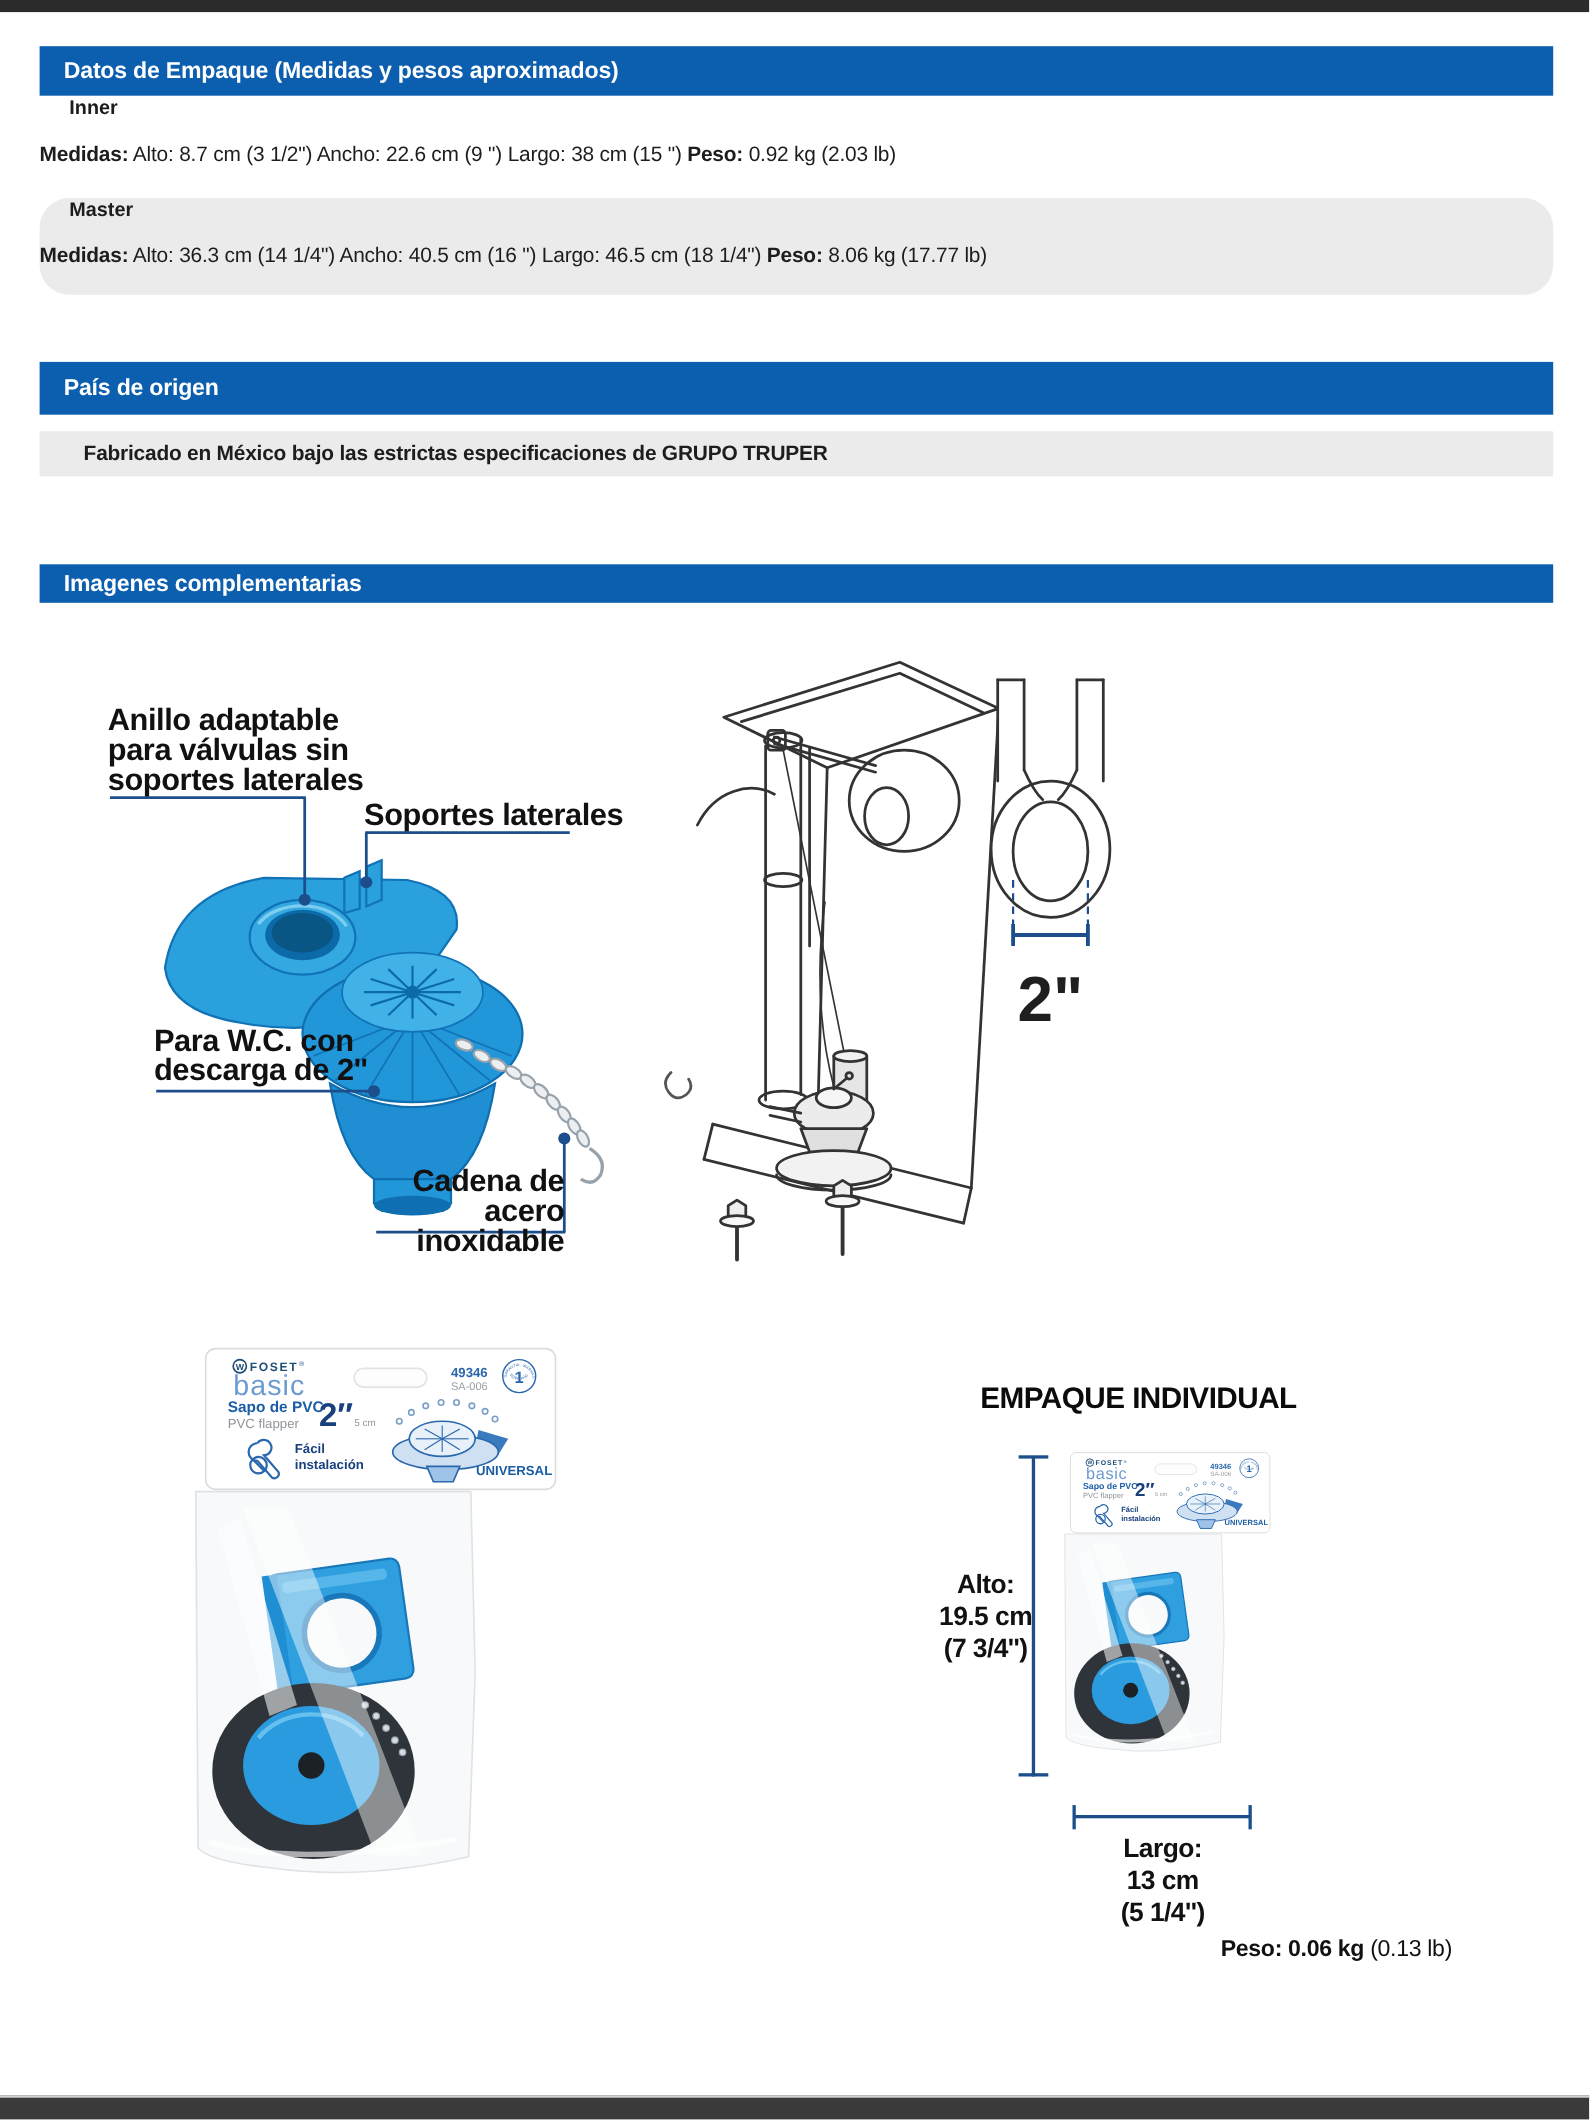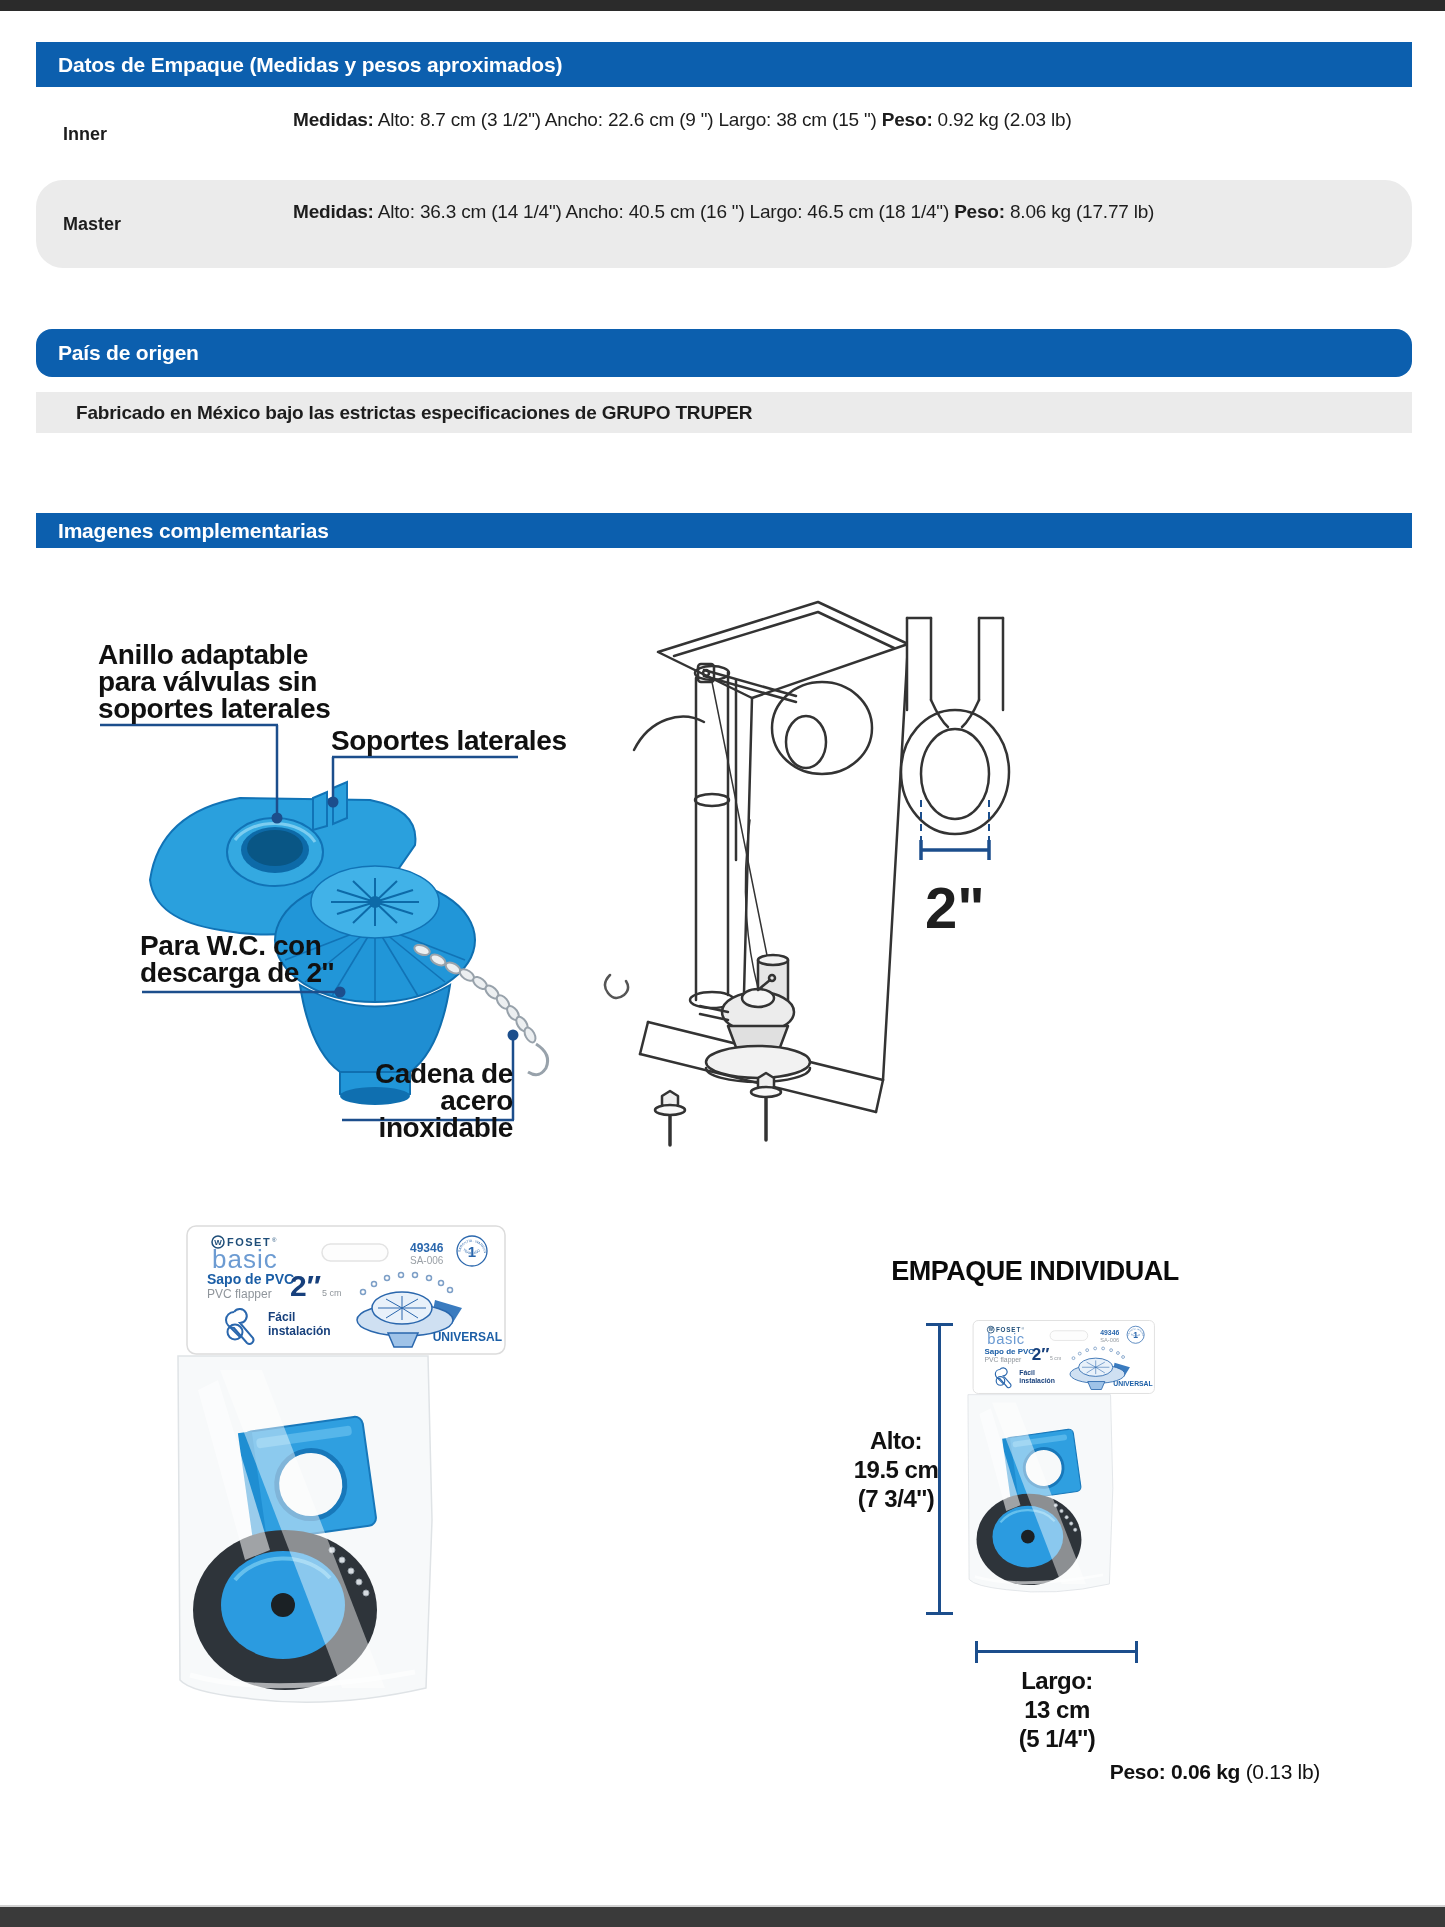--- a/index.html
+++ b/index.html
@@ -4,21 +4,21 @@
 <style>
   html,body{margin:0;padding:0;background:#fff;}
   .page{position:relative;width:1445px;height:1927px;background:#fff;overflow:hidden;
         font-family:"Liberation Sans",sans-serif;color:#1d1d1d;}
   .abs{position:absolute;}
   .topbar{left:0;top:0;width:1445px;height:11px;background:#2b2b2b;}
   .bottombar{left:0;top:1905px;width:1445px;height:22px;background:#3a3a3a;border-top:2px solid #d2d2d2;box-sizing:border-box;}
   .band{position:absolute;left:36px;width:1376px;box-sizing:border-box;}
   .hdr{background:#0c5fae;color:#fff;font-weight:bold;font-size:21px;letter-spacing:-0.2px;
        padding-left:22px;display:flex;align-items:center;}
-  .row{display:flex;}
+  .row{display:flex;flex-direction:column;}
   .row-gray{background:#ebebeb;}
   .row-label{width:257px;padding-left:27px;display:flex;align-items:center;
              font-weight:bold;font-size:18px;box-sizing:border-box;}
   .row-value{width:960px;padding-top:18px;font-size:19px;line-height:27px;letter-spacing:-0.2px;}
   .graytext{background:#ebebeb;font-weight:bold;font-size:19px;display:flex;align-items:center;
             padding-left:40px;letter-spacing:-0.2px;}
   .callout{position:absolute;font-weight:bold;font-size:28px;line-height:27px;
            letter-spacing:-0.4px;color:#111;}
   .dim-block{position:absolute;font-weight:bold;font-size:24px;line-height:29px;
              text-align:center;letter-spacing:-0.5px;color:#111;}
@@ -52,21 +52,21 @@
   <div class="band row row-gray" style="top:180px;height:88px;border-radius:27px;">
     <div class="row-label">Master</div>
     <div class="row-value">
       <b>Medidas:</b>
       <span>Alto: 36.3 cm (14 1/4") Ancho: 40.5 cm (16 ") Largo: 46.5 cm (18 1/4")</span>
       <b>Peso:</b>
       <span>8.06 kg (17.77 lb)</span>
     </div>
   </div>
 
-  <div class="band hdr" style="top:329px;height:48px;border-radius:16px;">
+  <div class="band hdr" style="top:329px;height:48px;">
     <span>País de origen</span>
   </div>
   <div class="band graytext" style="top:392px;height:41px;">
     <span>Fabricado en México bajo las estrictas especificaciones de GRUPO TRUPER</span>
   </div>
 
   <div class="band hdr" style="top:513px;height:35px;">
     <span>Imagenes complementarias</span>
   </div>
 

